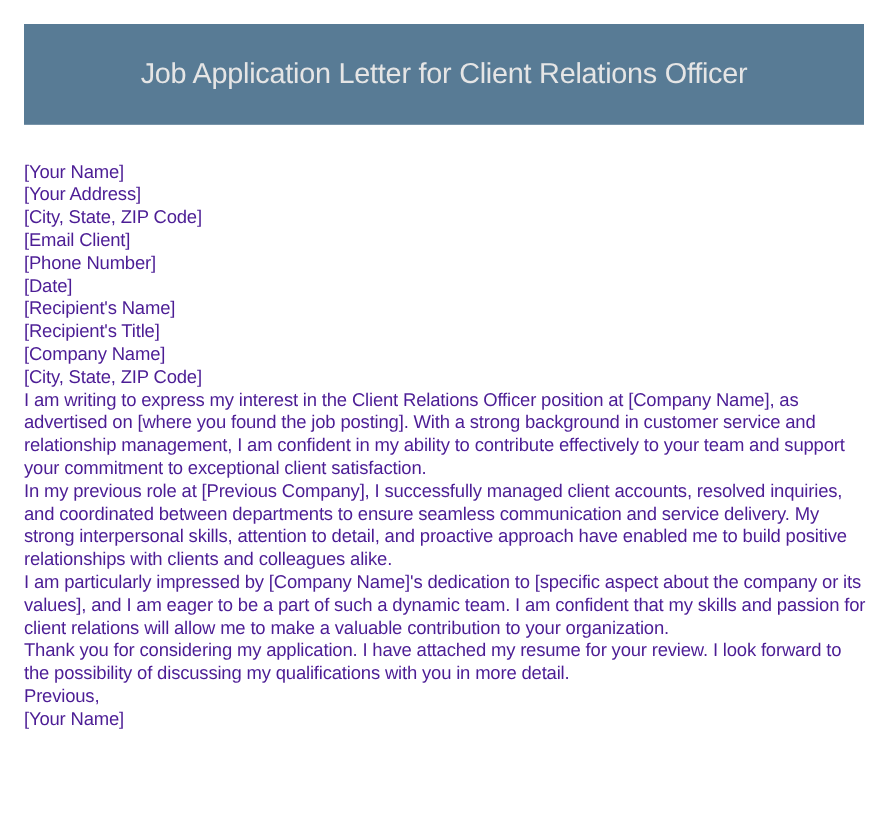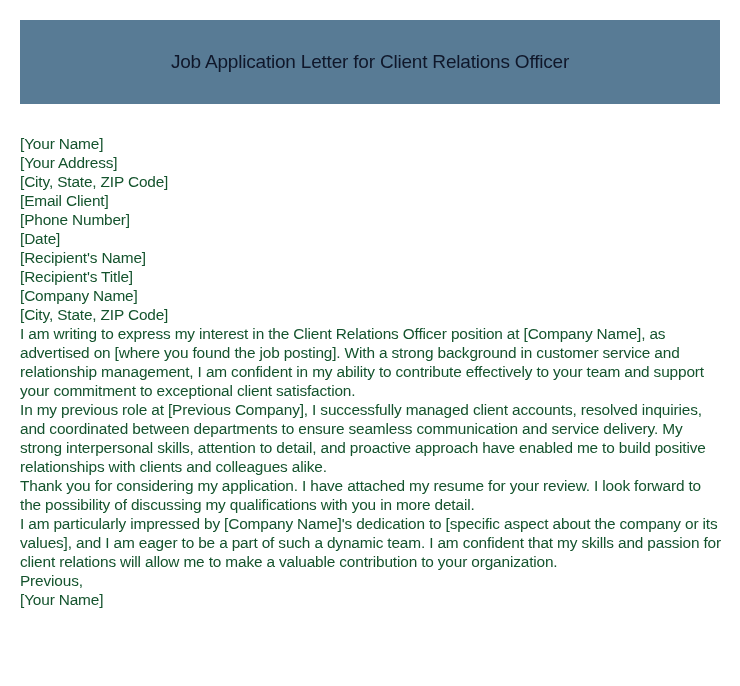--- a/index.html
+++ b/index.html
@@ -19,32 +19,32 @@
       left: 20px;
       top: 20px;
       width: 700px;
       height: 84px;
       background: #587b95;
       display: flex;
       align-items: center;
       justify-content: center;
     }
     .header-title {
-      color: #0f172a;
-      font-size: 19px;
+      color: #e5e5e5;
+      font-size: 24px;
       letter-spacing: -0.2px;
       font-family: "Liberation Sans", sans-serif;
       text-align: right;
     }
     .letter {
       position: absolute;
       left: 20px;
       top: 134px;
       width: 705px;
-      color: #14532d;
+      color: #4c1d95;
       font-size: 15.4px;
       line-height: 19px;
       letter-spacing: -0.15px;
       font-family: "Liberation Sans", sans-serif;
     }
     .line, .para {
       margin: 0;
       padding: 0;
     }
   </style>
@@ -65,17 +65,17 @@
   </div>
   <p class="line">[Date]</p>
   <div>
     <p class="line">[Recipient's Name]</p>
     <p class="line">[Recipient's Title]</p>
     <p class="line">[Company Name]</p>
     <p class="line">[City, State, ZIP Code]</p>
   </div>
   <p class="para">I am writing to express my interest in the Client Relations Officer position at [Company Name], as advertised on [where you found the job posting]. With a strong background in customer service and relationship management, I am confident in my ability to contribute effectively to your team and support your commitment to exceptional client satisfaction.</p>
   <p class="para">In my previous role at [Previous Company], I successfully managed client accounts, resolved inquiries, and coordinated between departments to ensure seamless communication and service delivery. My strong interpersonal skills, attention to detail, and proactive approach have enabled me to build positive relationships with clients and colleagues alike.</p>
+  <p class="para">I am particularly impressed by [Company Name]'s dedication to [specific aspect about the company or its values], and I am eager to be a part of such a dynamic team. I am confident that my skills and passion for client relations will allow me to make a valuable contribution to your organization.</p>
   <p class="para">Thank you for considering my application. I have attached my resume for your review. I look forward to the possibility of discussing my qualifications with you in more detail.</p>
-  <p class="para">I am particularly impressed by [Company Name]'s dedication to [specific aspect about the company or its values], and I am eager to be a part of such a dynamic team. I am confident that my skills and passion for client relations will allow me to make a valuable contribution to your organization.</p>
   <p class="line">Previous,</p>
   <p class="line">[Your Name]</p>
 </div>
 
 </body></html>

